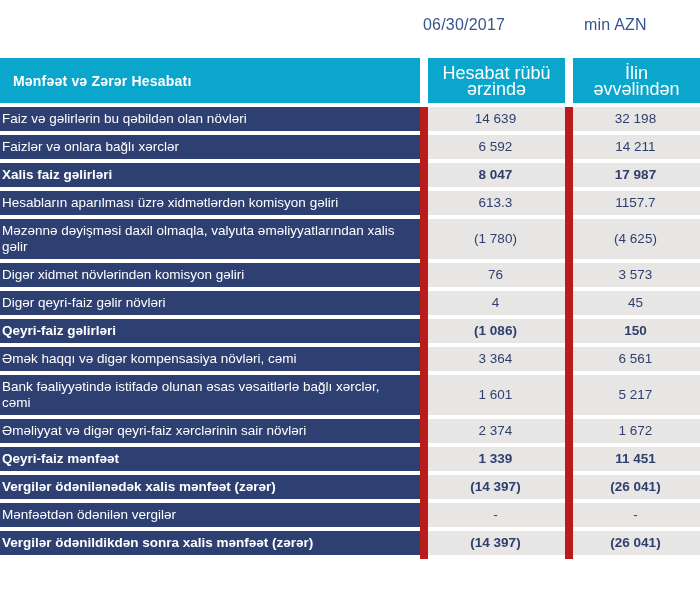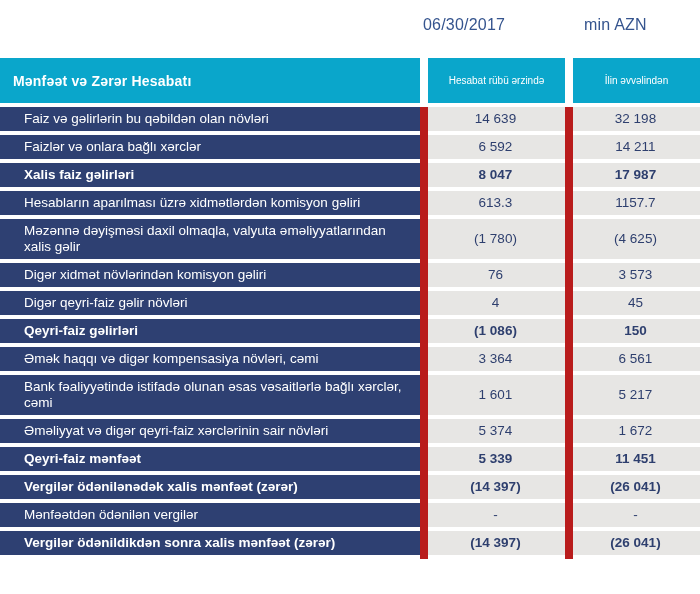--- a/index.html
+++ b/index.html
@@ -31,30 +31,30 @@
     background:var(--teal); color:#fff;
     border-bottom:4px solid #fff;
     height:47px; vertical-align:middle;
   }
   th.title{
     text-align:left; font-weight:bold; font-size:14px;
     padding-left:13px; letter-spacing:0.2px;
   }
   th.colhead{
     border-left:8px solid #fff;
-    font-weight:normal; font-size:10px; line-height:16px;
+    font-weight:normal; font-size:18px; line-height:16px;
     text-align:center; padding:0 14px;
   }
   tbody td{
     border-bottom:4px solid #fff;
     font-size:13.5px; line-height:16px; vertical-align:middle;
   }
   td.label{
     background:var(--navy); color:#fff;
-    padding:4px 12px 4px 24px;
+    padding:4px 12px 4px 2px;
   }
   td.val{
     background:var(--cellgray); color:var(--valtext);
     text-align:center; padding:4px 6px 4px 4px;
     border-left:8px solid #b91c1c;
   }
   tr.bold td{font-weight:bold;}
 </style>
 </head>
 <body>
@@ -125,26 +125,26 @@
     <td class="val">3 364</td>
     <td class="val">6 561</td>
   </tr>
         <tr>
     <td class="label">Bank fəaliyyətində istifadə olunan əsas vəsaitlərlə bağlı xərclər, cəmi</td>
     <td class="val">1 601</td>
     <td class="val">5 217</td>
   </tr>
         <tr>
     <td class="label">Əməliyyat və digər qeyri-faiz xərclərinin sair növləri</td>
-    <td class="val">5 374</td>
+    <td class="val">2 374</td>
     <td class="val">1 672</td>
   </tr>
         <tr class="bold">
     <td class="label">Qeyri-faiz mənfəət</td>
-    <td class="val">5 339</td>
+    <td class="val">1 339</td>
     <td class="val">11 451</td>
   </tr>
         <tr class="bold">
     <td class="label">Vergilər ödənilənədək xalis mənfəət (zərər)</td>
     <td class="val">(14 397)</td>
     <td class="val">(26 041)</td>
   </tr>
         <tr>
     <td class="label">Mənfəətdən ödənilən vergilər</td>
     <td class="val">-</td>

